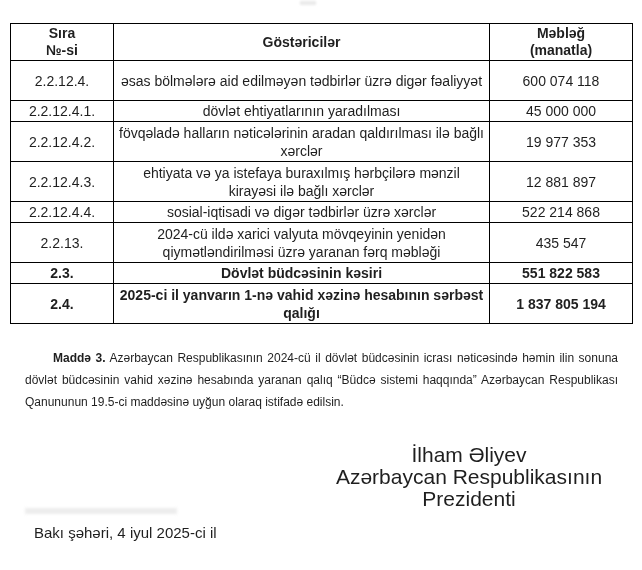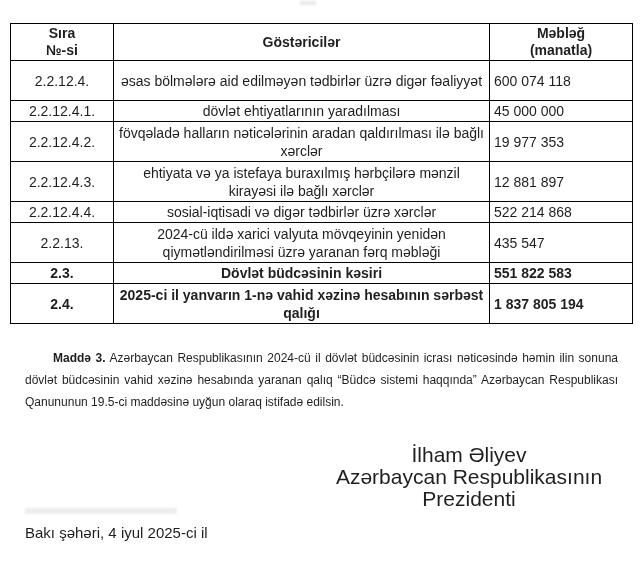--- a/index.html
+++ b/index.html
@@ -34,21 +34,21 @@
   }
   .budget-table th {
     font-weight: bold;
     text-align: center;
     white-space: pre-line;
     padding: 1px 2px;
     line-height: 17px;
   }
   .budget-table td.cell-no     { text-align: center; padding: 1px 2px; }
   .budget-table td.cell-ind    { text-align: center;   padding: 1px 5px; }
-  .budget-table td.cell-amt    { text-align: left; padding: 1px 4px; }
+  .budget-table td.cell-amt    { text-align: center; padding: 1px 4px; }
   tr.header-row { height: 34px; }
   tr.rh-tall    { height: 40px; padding-left: 28px; }
   tr.rh-short   { height: 21px; }
   tr.bold-row td { font-weight: bold; }
 
   
   .article {
     position: absolute;
     left: 25px;
     top: 347px;
@@ -67,21 +67,21 @@
     top: 444px;
     width: 332px;
     text-align: center;
     font-size: 21px;
     line-height: 22px;
   }
 
   
   .footer-date {
     position: absolute;
-    left: 25px;
+    left: 34px;
     top: 523px;
     font-size: 15px;
     line-height: 20px;
   }
 
   
   .artifact-top {
     position: absolute;
     left: 300px; top: 1px;
     width: 16px; height: 4px;

